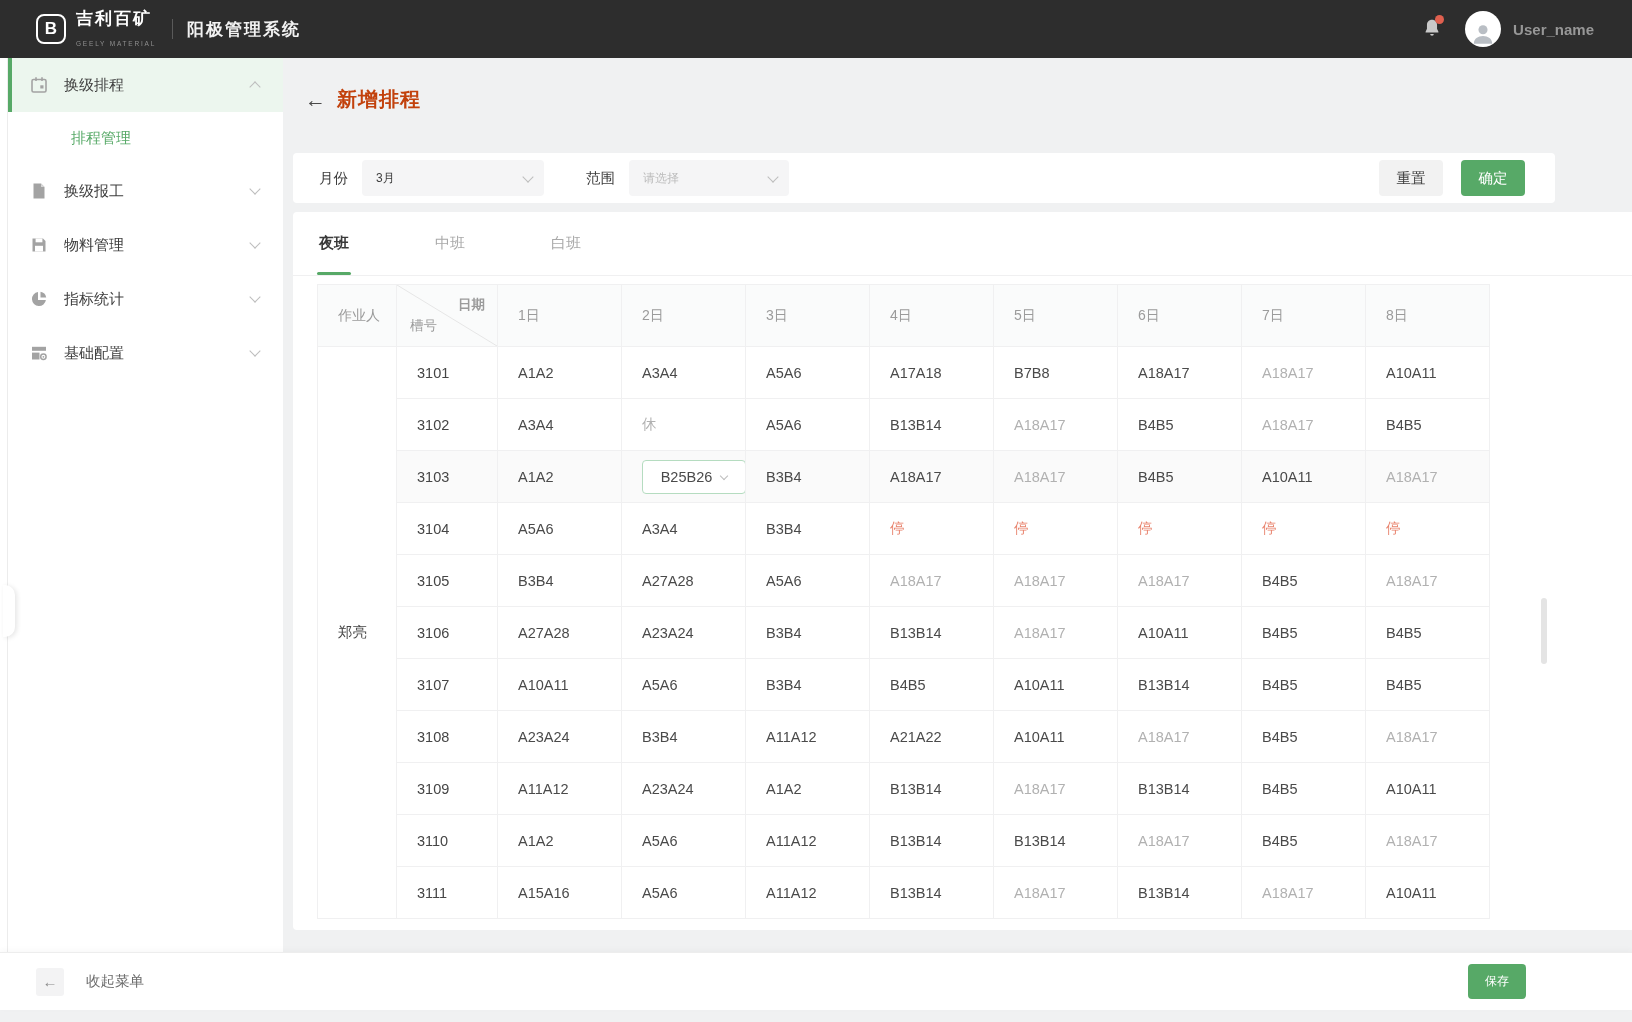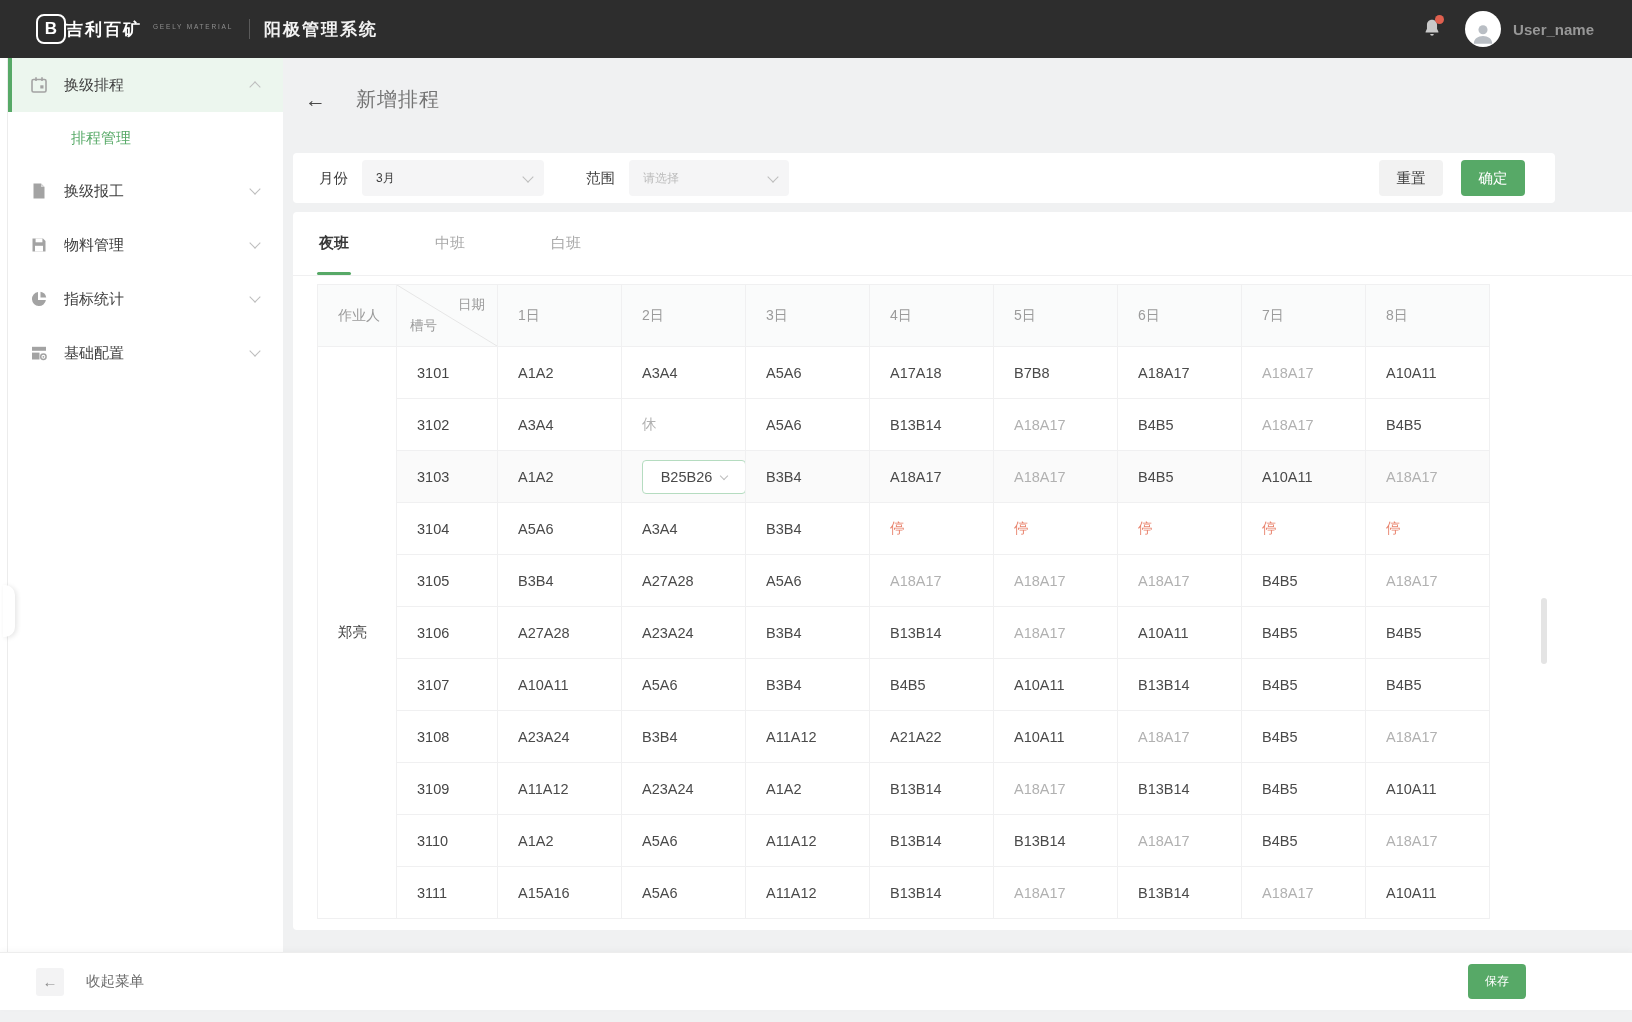--- a/index.html
+++ b/index.html
@@ -7,21 +7,21 @@
   html,body{width:1632px; height:1022px;}
   body{
     position:relative; overflow:hidden; background:#f0f1f2;
     font-family:"Liberation Sans","DejaVu Sans",sans-serif; color:#4a4a4a;
   }
   
   .topbar{position:absolute; top:0; left:0; width:1632px; height:58px; background:var(--topbar);
     display:flex; align-items:center; z-index:40;}
   .logo-mark{width:30px; height:30px; margin-left:36px; border:2.5px solid #fff; border-radius:8px;
     display:flex; align-items:center; justify-content:center; color:#fff; font-weight:bold; font-size:17px;}
-  .brand-block{display:flex; line-height:1;gap:11px;}
+  .brand-block{margin-left:10px; display:flex; flex-direction:column; line-height:1;gap:11px;}
   .brand-cn{color:#fff; font-size:17px; font-weight:bold; letter-spacing:2px;}
   .brand-en{color:#8f8f8f; font-size:6.5px; letter-spacing:1.8px; margin-top:3px;}
   .top-divider{width:1px; height:20px; background:#5a5a5a; margin:0 14px 0 16px;}
   .app-title{color:#f2f2f2; font-size:17px; font-weight:600; letter-spacing:2px;}
   .top-right{margin-left:auto; display:flex; align-items:center; margin-right:38px;font-weight:bold;}
   .bell-wrap{position:relative; width:22px; height:24px; cursor:pointer;}
   .bell-wrap svg{width:22px; height:22px;}
   .bell-dot{position:absolute; top:-2px; right:-1px; width:9px; height:9px; border-radius:50%; background:#e0604f;}
   .avatar{width:36px; height:36px; border-radius:50%; background:#fff; margin-left:22px; overflow:hidden;
     display:flex; align-items:flex-end; justify-content:center;}
@@ -42,21 +42,21 @@
   .chev{width:8px; height:8px; border-right:1.6px solid #bdbdbd; border-bottom:1.6px solid #bdbdbd;
     transform:rotate(45deg); margin-left:auto; margin-right:24px; margin-top:-4px;}
   .chev.up{transform:rotate(225deg); margin-top:4px;}
   .chev.sm{width:6px; height:6px; margin:0 0 2px 0;}
   .side-sub{height:52px; display:flex; align-items:center; padding-left:63px; font-size:15px;
     color:#4a4a4a; cursor:pointer;}
   .side-sub.sel{color:var(--green);}
   
   .page-head{position:absolute; left:305px; top:86px; display:flex; align-items:center; z-index:5;}
   .back-icon{font-size:21px; color:#4a4a4a; cursor:pointer; line-height:1;}
-  .page-title{font-size:20px; font-weight:normal; color:#737373; margin-left:30px; letter-spacing:1px;}
+  .page-title{font-size:20px; font-weight:bold; color:#c2410c; margin-left:11px; letter-spacing:1px;}
   
   .filter-card{position:absolute; left:293px; top:140px; width:1262px; height:50px; background:#fff;
     border-radius:4px; display:flex; align-items:center; padding:0 30px 0 26px; z-index:5;margin-top:13px;}
   .f-label{font-size:14.5px; color:#3d3d3d;}
   .f-select{height:36px; background:#f5f5f6; border-radius:4px; display:flex; align-items:center;
     padding:0 12px 0 14px; margin-left:14px; cursor:pointer;}
   .f-select .val{font-size:12px; color:#3d3d3d;text-align:right;}
   .f-select .val.placeholder{color:#bcbcbc;}
   .f-select.month{width:182px;}
   .f-select.range{width:160px; margin-right:0;}
@@ -78,21 +78,21 @@
     width:34px; height:3px; background:var(--green); border-radius:2px;}
   
   .table-wrap{margin:8px 0 0 24px;}
   table.sched{border-collapse:collapse; table-layout:fixed; width:1172px; font-size:14.5px;}
   .sched th,.sched td{border:1px solid #f0f0f1; height:52px; padding:0 4px 0 20px; text-align:left;
     font-weight:normal; white-space:nowrap; overflow:hidden;}
   .sched thead th{height:62px; background:#fafbfb; color:#9b9b9b; font-size:14px;}
   .op-th{width:79px; padding-left:13px;}
   .corner{width:101px; position:relative; padding:0;}
   .corner .diag{position:absolute; left:0; top:0; width:100%; height:100%;}
-  .corner .c-top{position:absolute; top:11px; right:12px; font-size:13.5px;}
+  .corner .c-top{position:absolute; top:11px; right:12px; font-size:13.5px;font-weight:bold;}
   .corner .c-bot{position:absolute; bottom:11px; left:13px; font-size:13.5px;}
   .day-th{width:124px;}
   .op-cell{text-align:center; padding:0; color:#454545;}
   .slot-cell{color:#454545;}
   .c-d{color:#4a4a4a;}
   .c-m{color:#b1b1b1;}
   .c-r{color:var(--red);}
   tr.hover td{background:#fafafa;}
   .sel-td{padding:0 0 0 12px;}
   .cell-select{display:inline-flex; align-items:center; justify-content:center; gap:9px;

